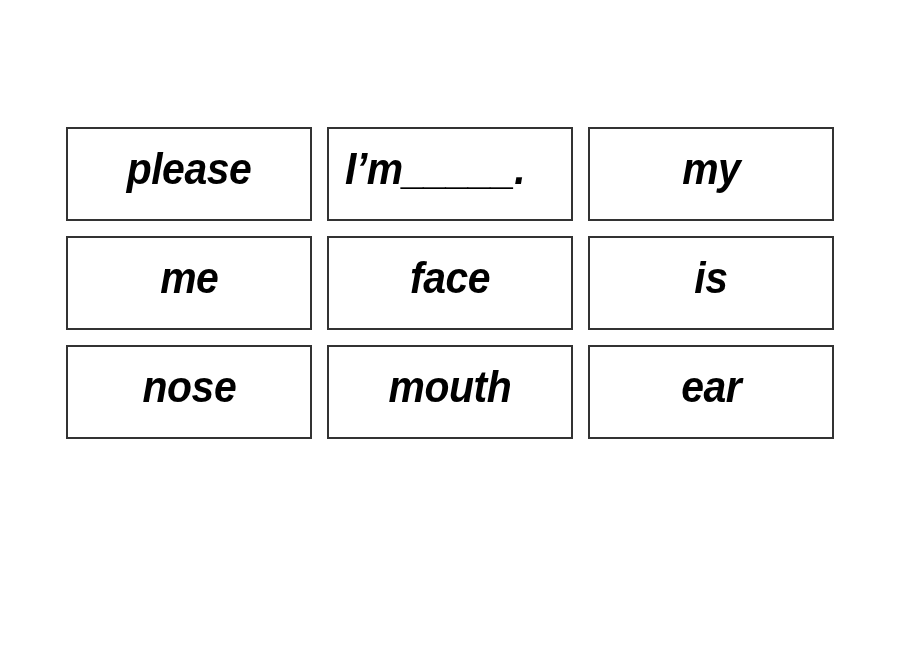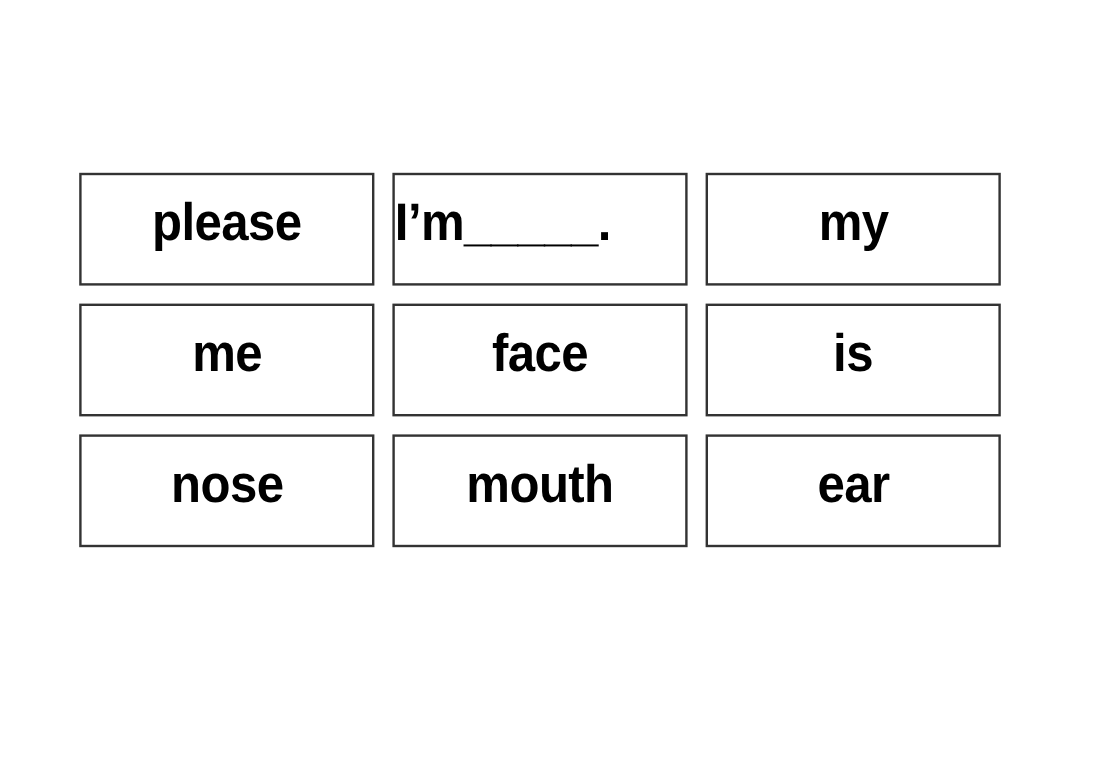--- a/index.html
+++ b/index.html
@@ -15,27 +15,28 @@
   }
   #flashcard-sheet {
     position: relative;
     width: 920px;
     height: 651px;
     background: #ffffff;
   }
   .card-grid {
     position: absolute;
     left: 66px;
-    top: 144px;
+    top: 127px;
     width: 778px;
     display: grid;
     grid-template-columns: 246px 246px 246px;
     grid-template-rows: 94px 94px 94px 94px;
     column-gap: 15px;
     row-gap: 15px;
+    font-style: italic;
   }
   .card {
     box-sizing: border-box;
     border: 2px solid #333333;
     background: #ffffff;
     display: flex;
     align-items: center;
     justify-content: center;
     overflow: hidden;
     padding-bottom: 10px;
@@ -52,20 +53,21 @@
   }
   .size-large .card-text {
     font-size: 44px;
   }
   .size-small .card-text {
     font-size: 26px;
     letter-spacing: 0px;
   }
   .align-left {
     justify-content: flex-start;
+    padding-left: 16px;
   }
   .align-left .card-text {
     transform-origin: left center;
   }
 </style>
 </head>
 <body>
 
 <div id="flashcard-sheet">
   <div class="card-grid">

